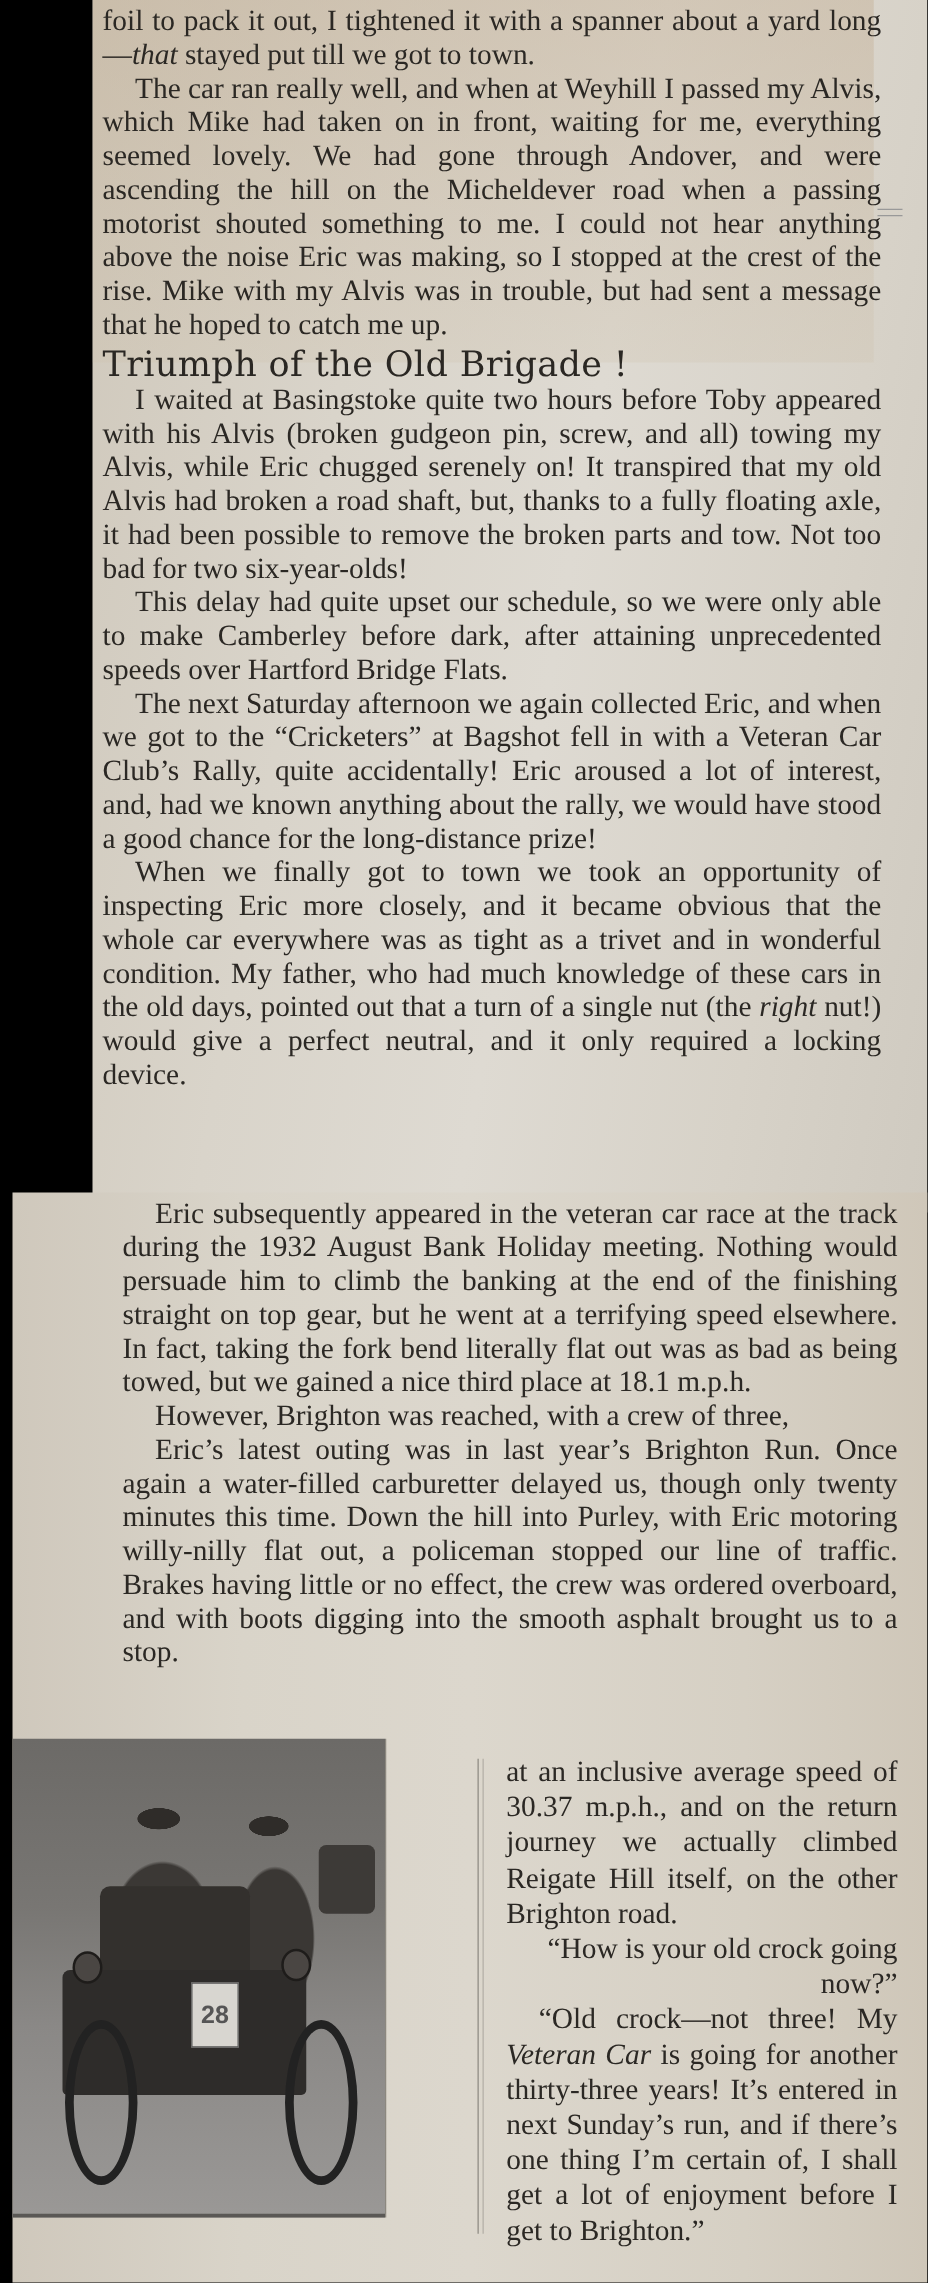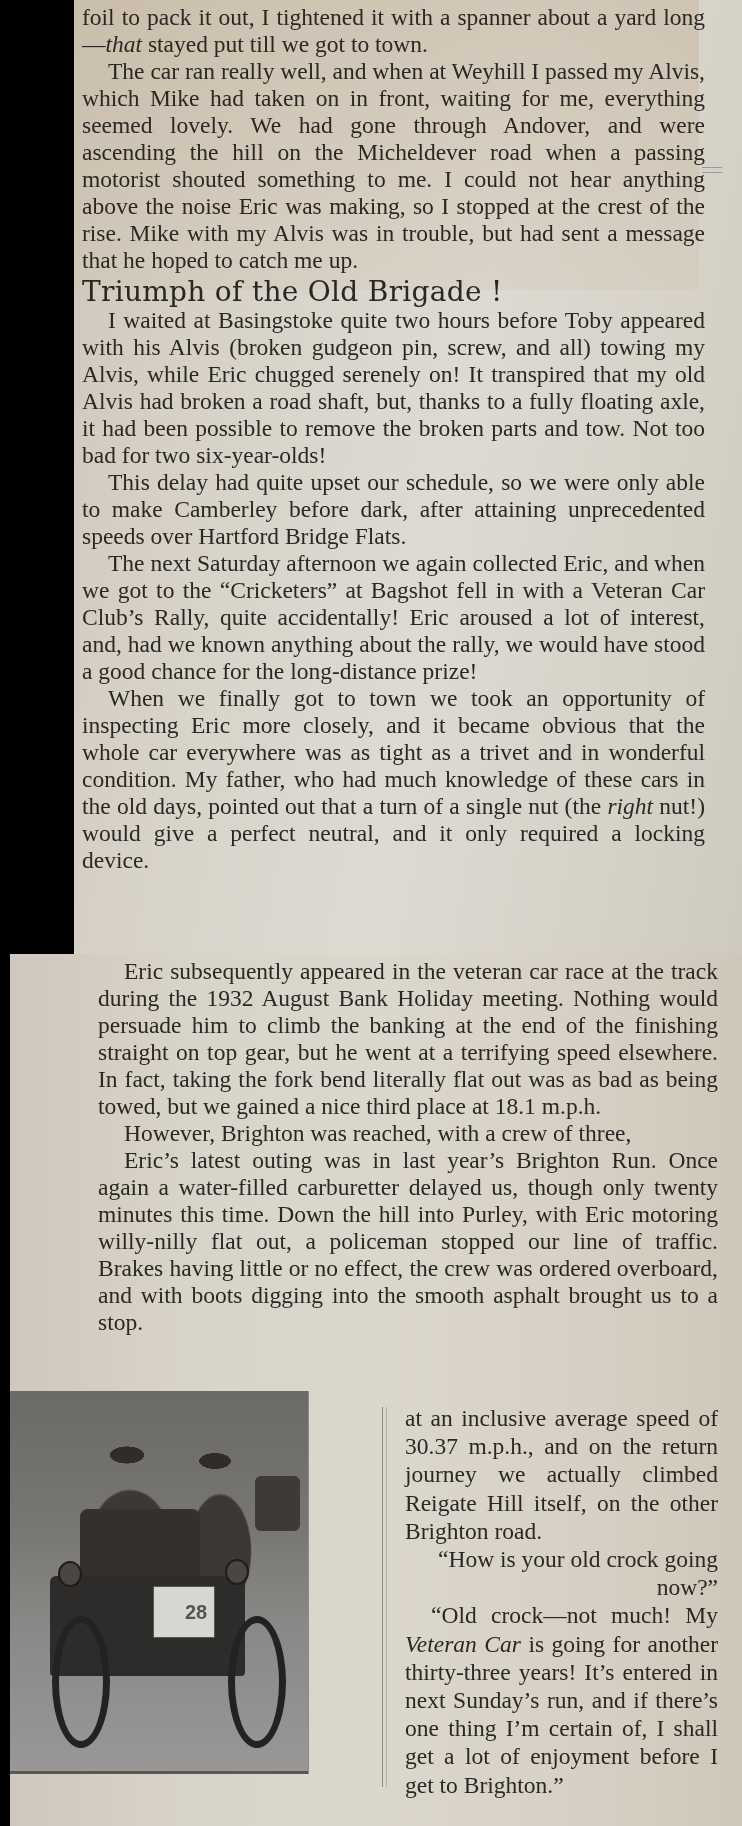--- a/index.html
+++ b/index.html
@@ -26,21 +26,21 @@
        radial-gradient(ellipse 28px 14px at 117px 64px,#2f2c29 60%,transparent 62%),
        radial-gradient(ellipse 26px 13px at 205px 70px,#2f2c29 60%,transparent 62%),
        radial-gradient(ellipse 70px 90px at 120px 150px,#3b3835 55%,transparent 58%),
        radial-gradient(ellipse 55px 100px at 210px 160px,#3a3734 55%,transparent 58%),
        linear-gradient(180deg,#6c6a67 0%,#787673 35%,#8a8886 60%,#9a9896 100%);
      border-right:1px solid #8c887f; }
   .car-body { position:absolute; left:40px; top:185px; width:195px; height:100px; background:#2e2c2a; border-radius:6px 6px 4px 4px; }
   .seat { position:absolute; left:70px; top:118px; width:120px; height:80px; background:#33302d; border-radius:8px 8px 0 0; }
   .wheel { position:absolute; width:44px; height:118px; border:7px solid #222; border-radius:50%; }
   .plate { position:absolute; left:143px; top:195px; width:36px; height:50px; background:#d8d6d0; border:1px solid #555;
-     font-family:"Liberation Sans",sans-serif; font-size:20px; color:#555; text-align:center; line-height:50px; font-weight:bold;padding-left:24px; }
+     font-family:"Liberation Sans",sans-serif; font-size:20px; color:#555; text-align:center; line-height:50px; font-weight:bold; }
   .lamp { position:absolute; width:20px; height:22px; background:#4a4643; border-radius:50%; border:2px solid #1e1c1a; }
   .road-line { position:absolute; left:0; top:380px; width:298px; height:3px; background:#5a5855; }
   .bgcar { position:absolute; left:245px; top:85px; width:45px; height:55px; background:#3d3a37; border-radius:6px; }
   .divider { position:absolute; left:372px; top:453px; width:1px; height:380px; background:#8d8a82; }
   .divider2 { position:absolute; left:376px; top:453px; width:1px; height:380px; background:#b3afa6; }
   .col-side { position:absolute; left:395px; top:450px; width:313px; font-size:23.5px; line-height:28.2px; text-align:justify; }
   .edge-mark { position:absolute; left:628px; top:167px; width:20px; height:4px; border-top:1px solid #999; border-bottom:1px solid #999; }
 </style>
 </head>
 <body>
@@ -78,15 +78,15 @@
     <div class="plate">28</div>
     <div class="road-line"></div>
   </div>
 
   <div class="divider"></div>
   <div class="divider2"></div>
 
   <div class="col-side">
     <p class="noindent">at an inclusive average speed of 30.37 m.p.h., and on the return journey we actually climbed Reigate Hill itself, on the other Brighton road.</p>
     <p style="text-align:right">“How is your old crock going now?”</p>
-    <p><span>“Old crock—not much! My </span><i>Veteran Car</i><span> is going for another thirty-three years! It’s entered in next Sunday’s run, and if there’s one thing I’m certain of, I shall get a lot of enjoyment before I get to Brighton.”</span></p>
+    <p><span>“Old crock—not three! My </span><i>Veteran Car</i><span> is going for another thirty-three years! It’s entered in next Sunday’s run, and if there’s one thing I’m certain of, I shall get a lot of enjoyment before I get to Brighton.”</span></p>
   </div>
 </div>
 
 </body></html>

